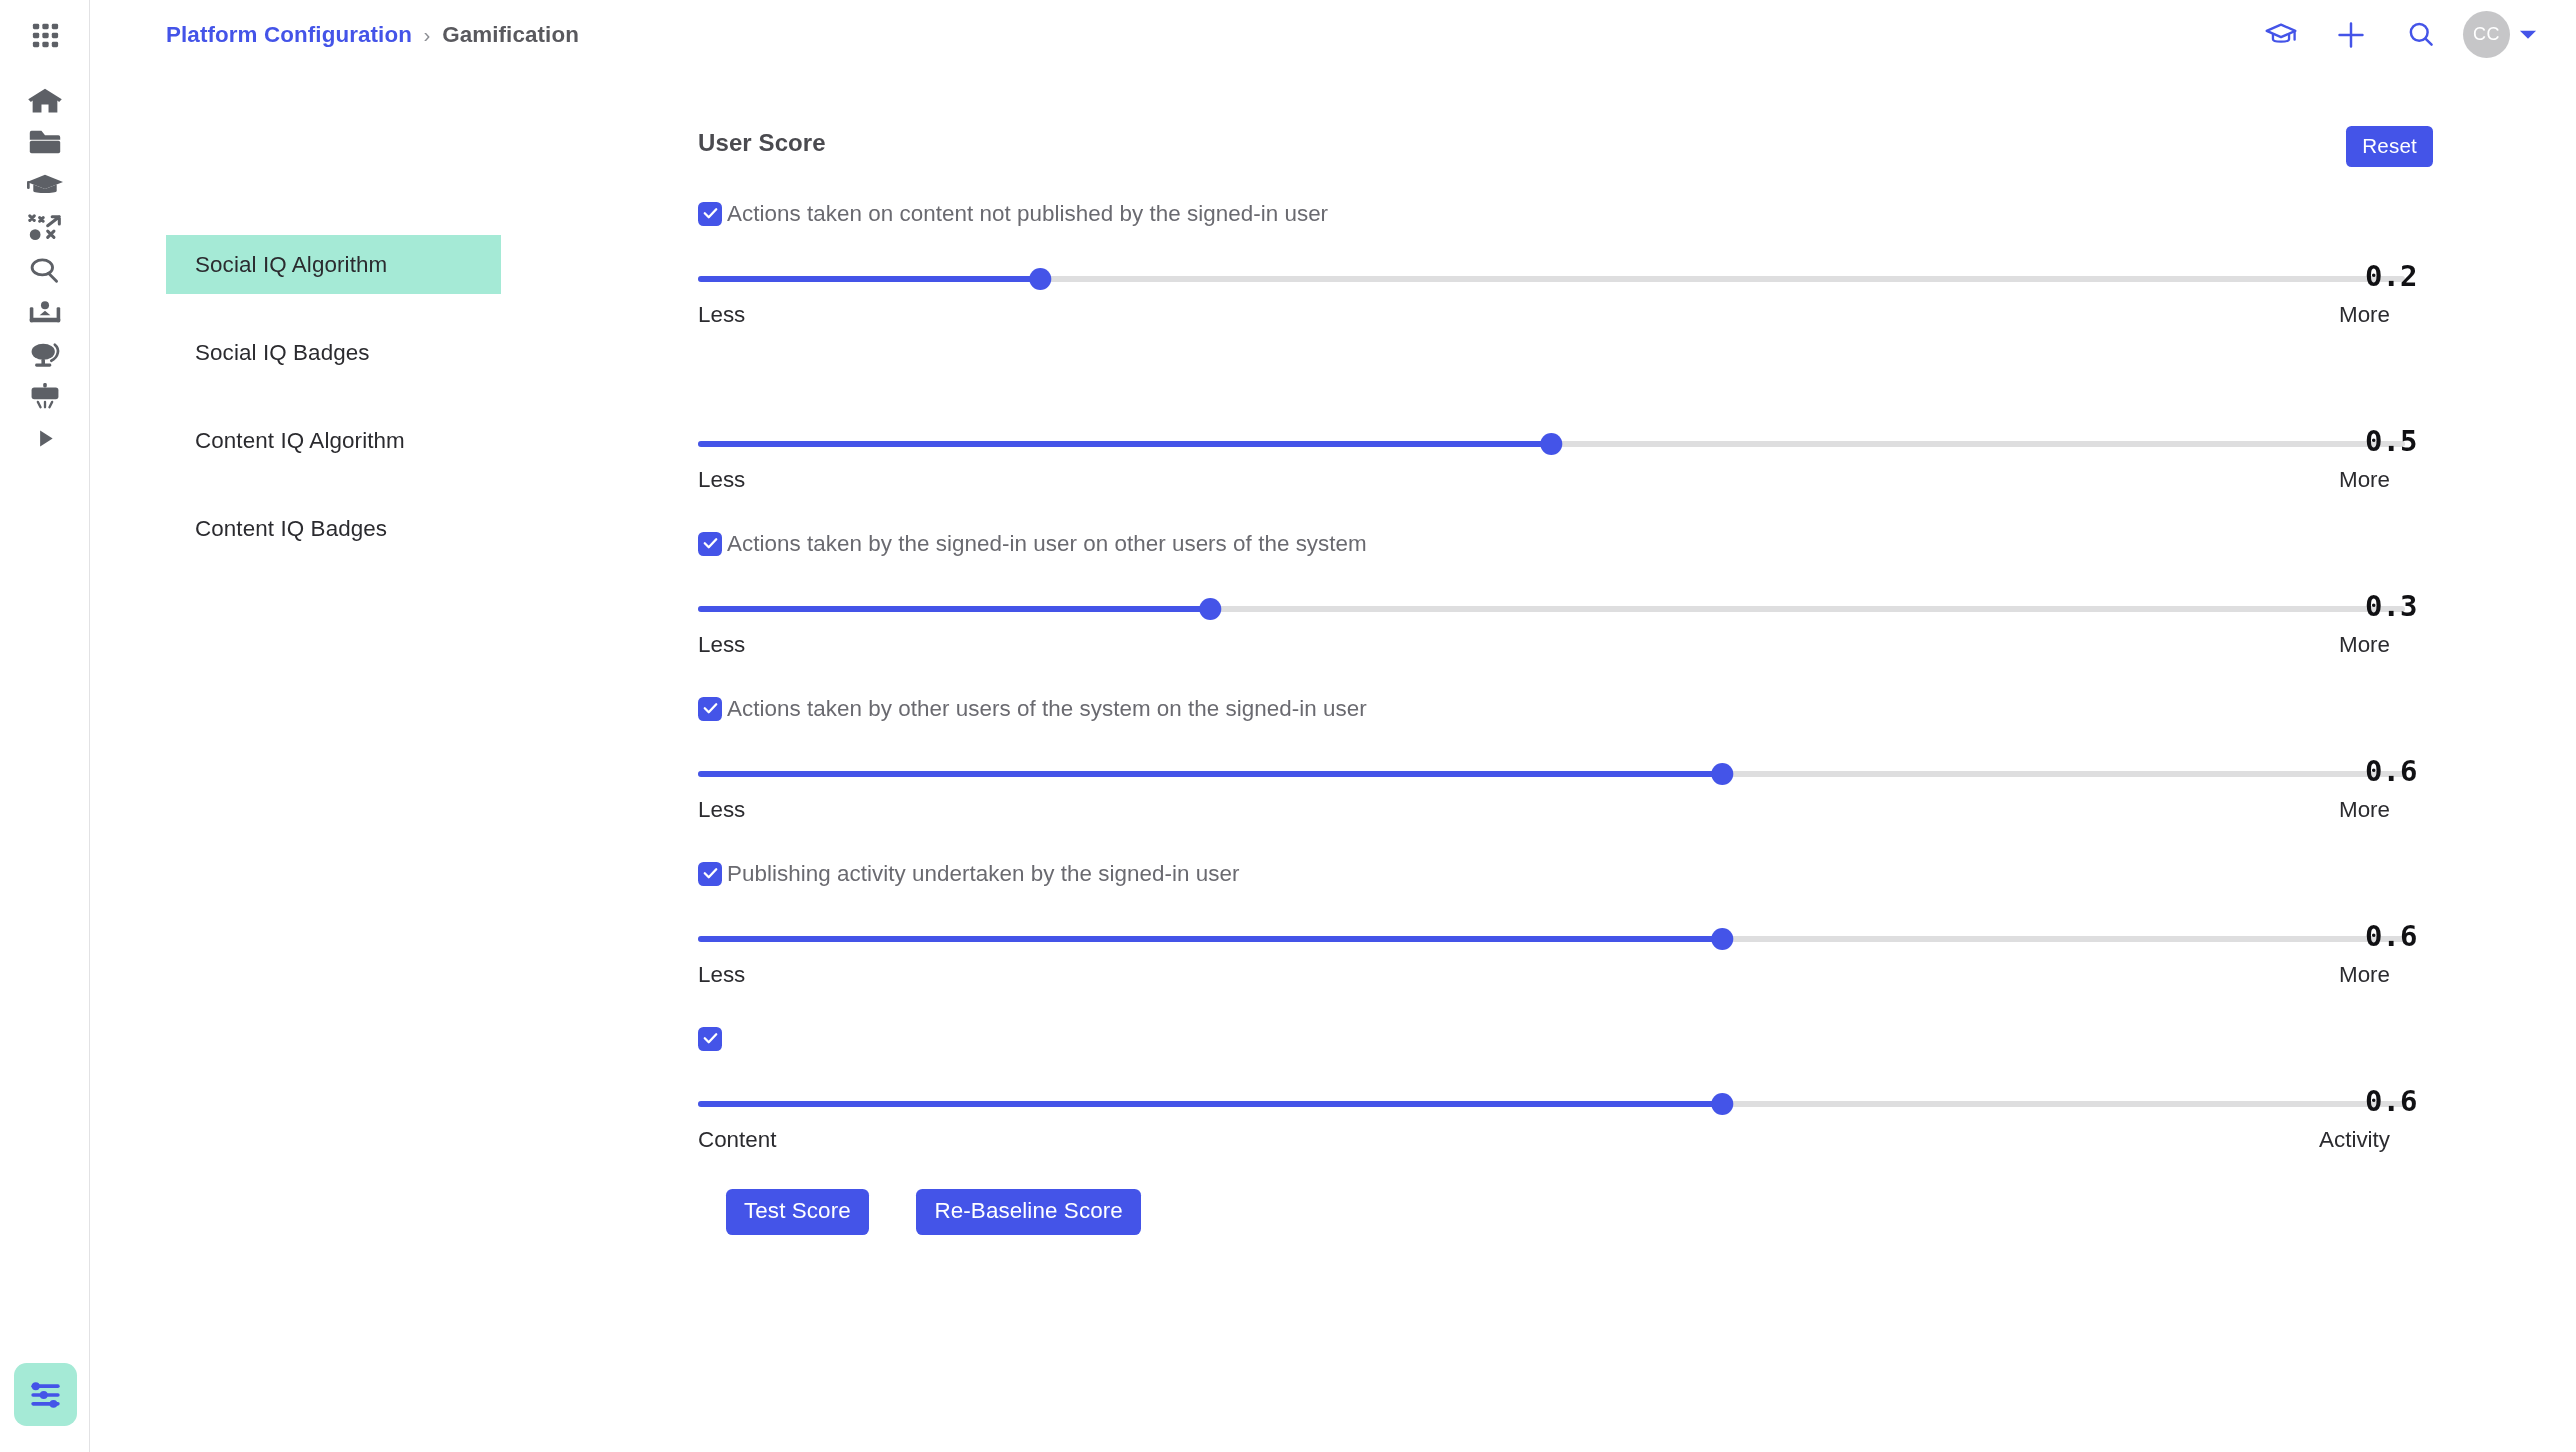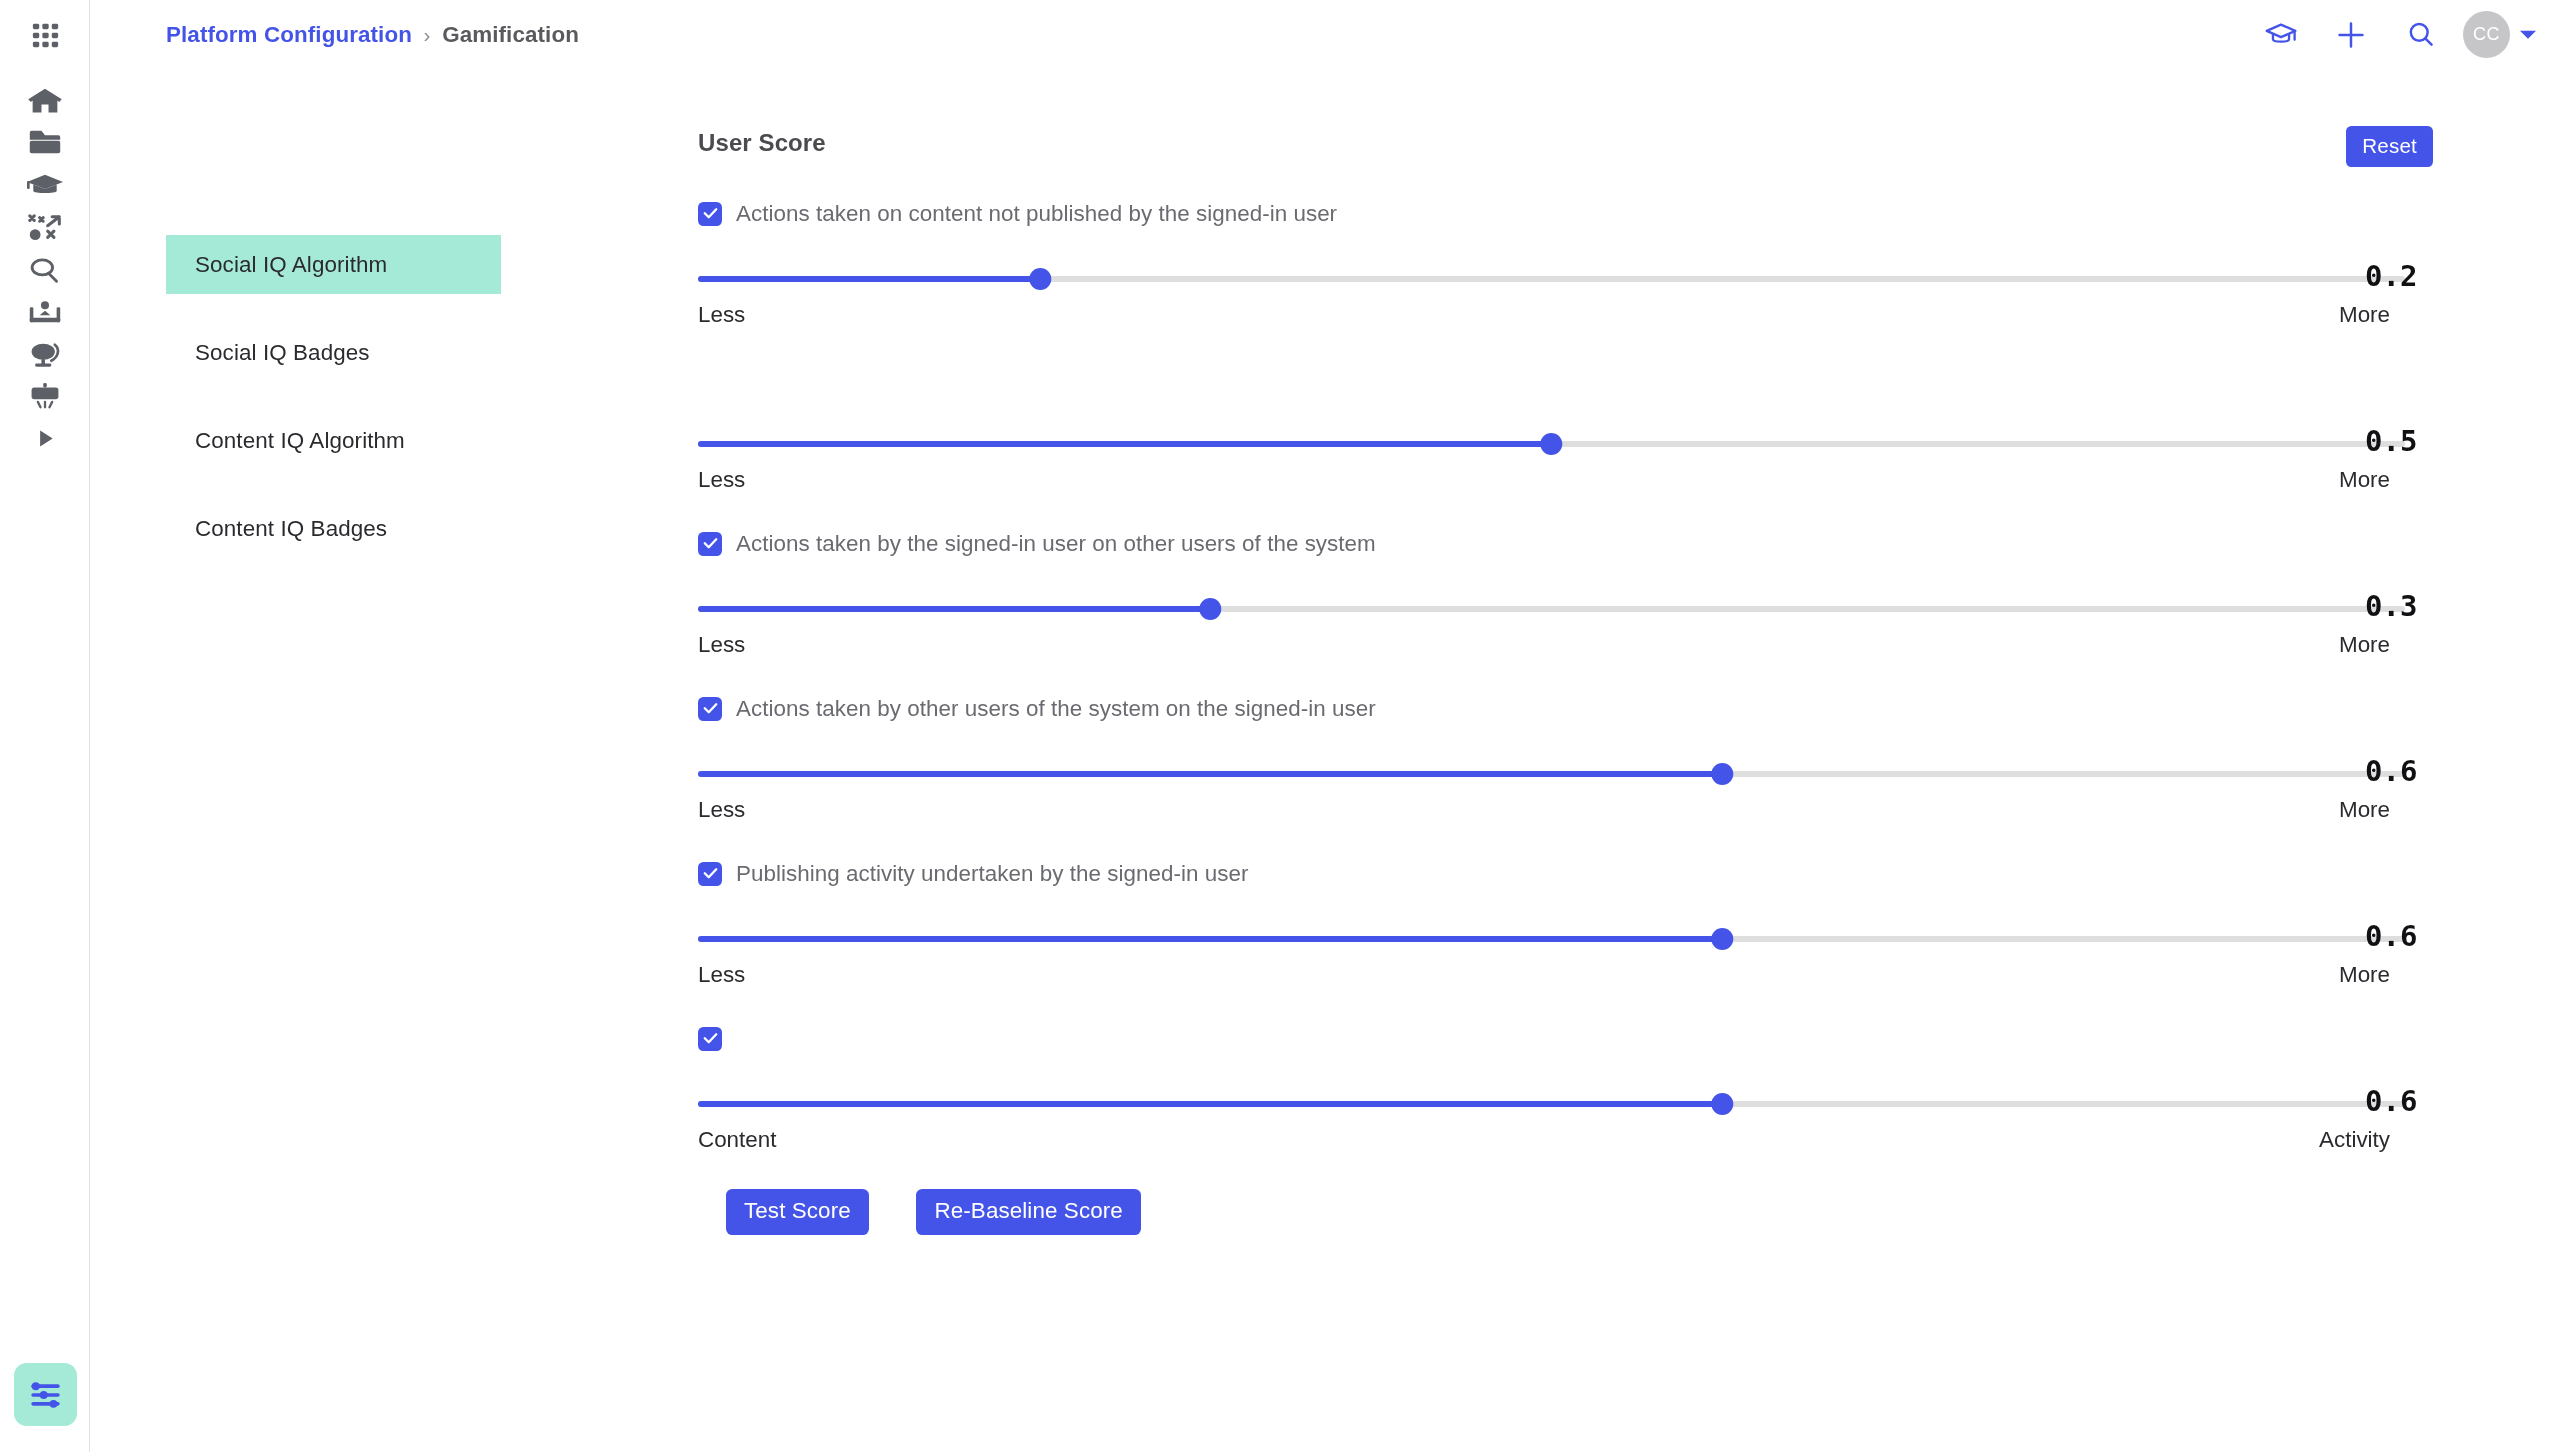--- a/index.html
+++ b/index.html
@@ -98,21 +98,21 @@
     border: none; border-radius: 5.4px;
     padding: 8px 16px 9px 16px; font-size: 20.6px;
     font-family: "Liberation Sans", sans-serif;
     cursor: pointer; letter-spacing: 0.2px;
   }
 
   #rows { position: absolute; left: 0; top: 194px; width: 1735px; }
 
   .srow { position: relative; height: 165px; }
   .srow-head {
-    display: flex; align-items: center; gap: 14px;
+    display: flex; align-items: center; gap: 5px;
     height: 39px;
   }
   .chk {
     width: 24px; height: 24px; min-width: 24px;
     border-radius: 5.4px; background: #4454e8;
     display: flex; align-items: center; justify-content: center;
     cursor: pointer;
   }
   .chk svg { display: block; }
   .srow-label {

